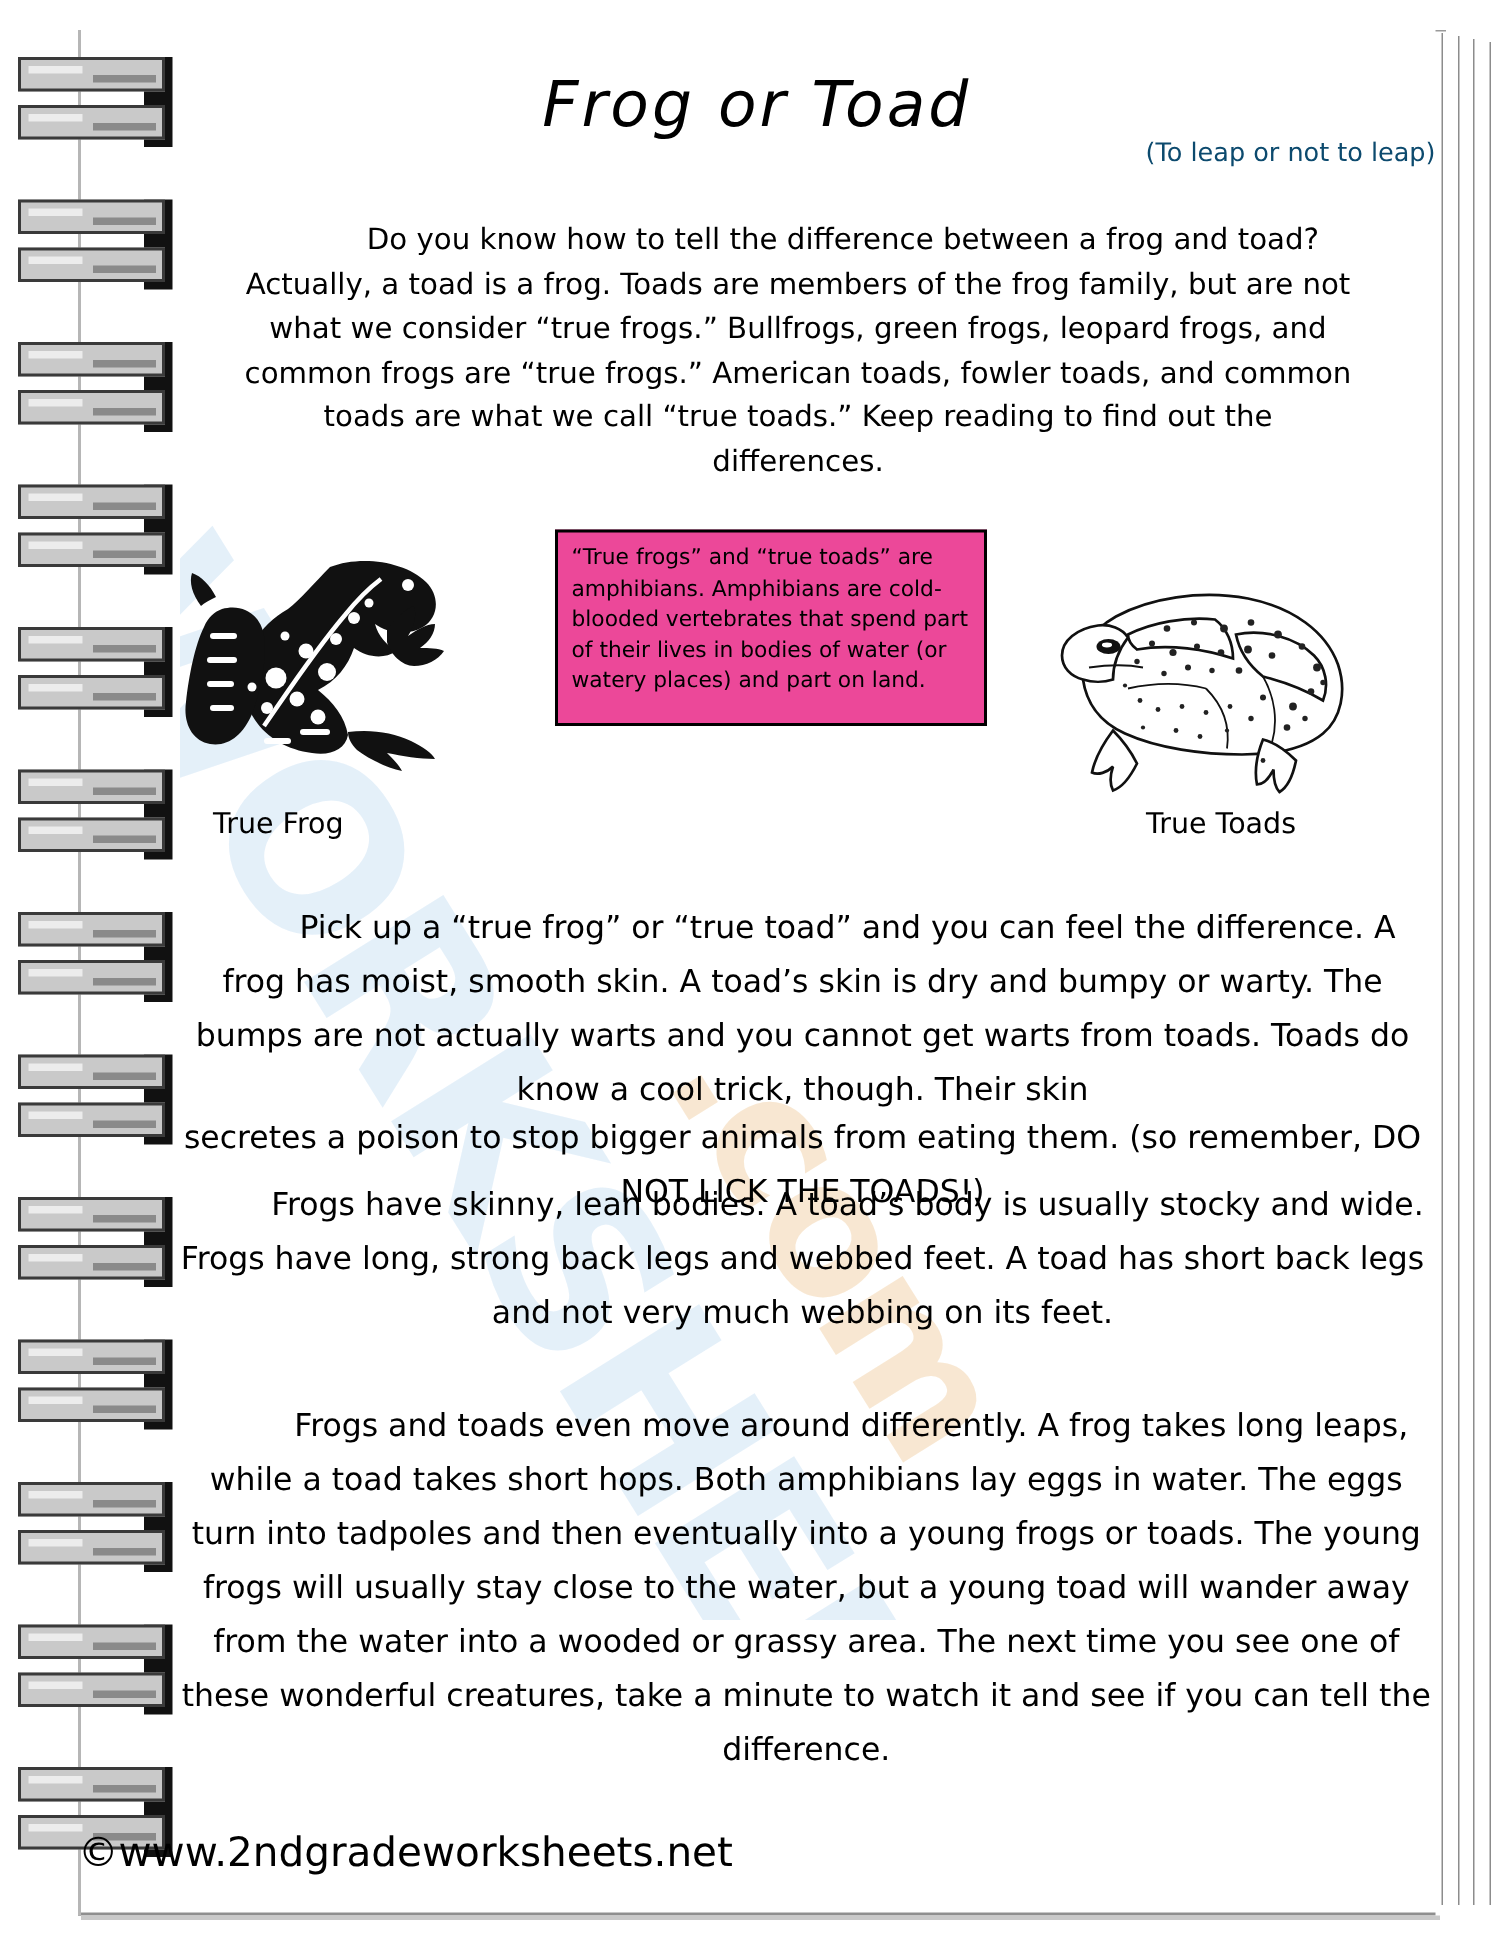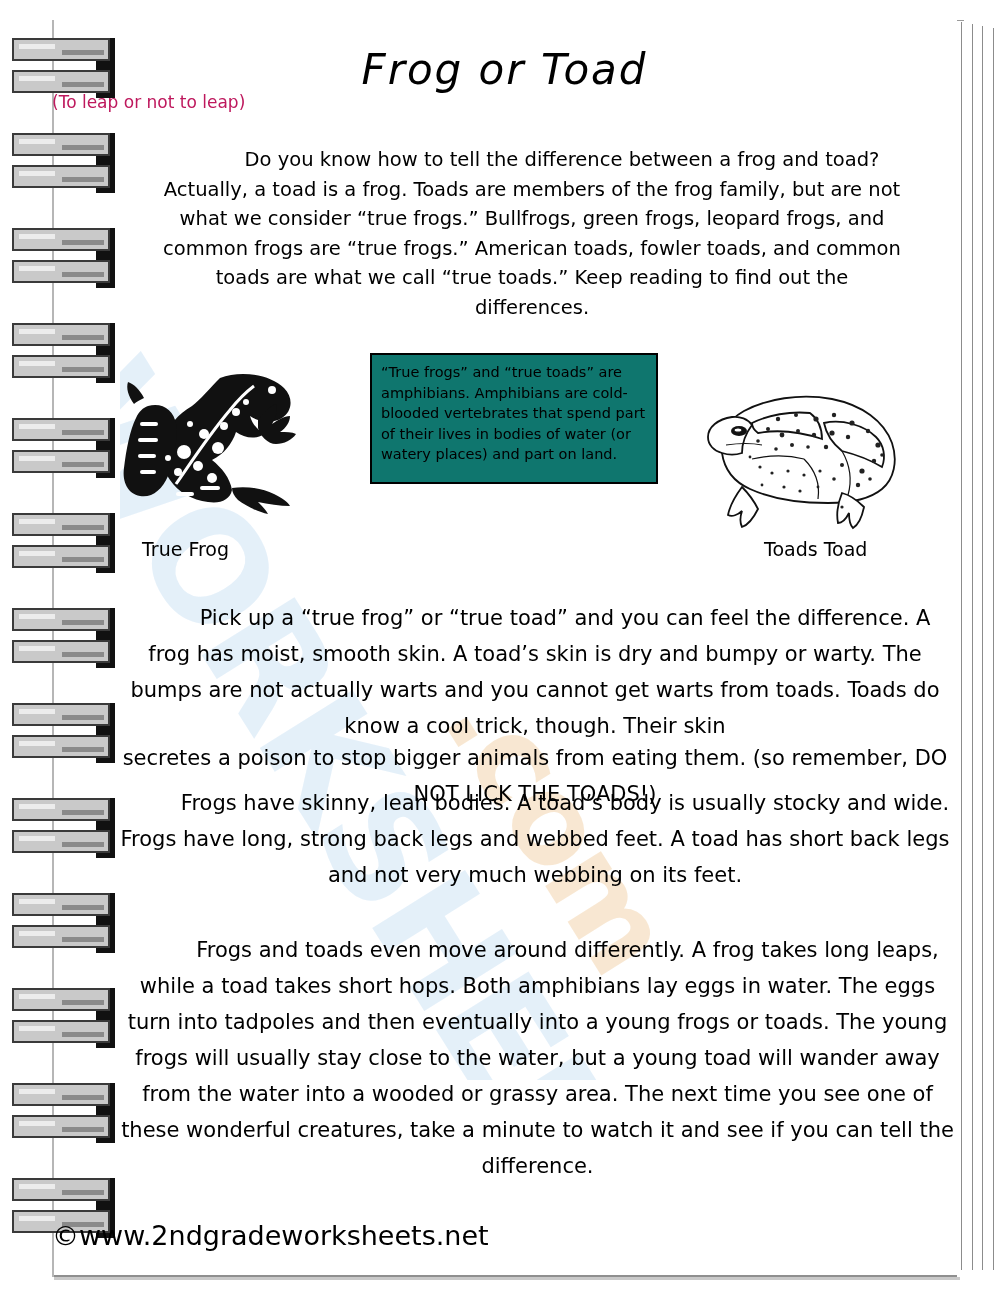--- a/index.html
+++ b/index.html
@@ -170,24 +170,24 @@
     font-size: 42px;
     letter-spacing: 2px;
     color: #000;
     font-style: italic;
   }
   .subtitle {
     position: absolute;
     left: 0;
     top: 72px;
     width: 905px;
-    text-align: left;
+    text-align: right;
     font-family: "DejaVu Sans", sans-serif;
     font-size: 17px;
-    color: #be185d;
+    color: #0c4a6e;
   }
 
   .para {
     position: absolute;
     font-family: "DejaVu Sans", sans-serif;
     color: #000;
     text-align: center;
   }
   .p1 {
     left: 110px;
@@ -200,21 +200,21 @@
 
   
   .info-box {
     position: absolute;
     left: 318px;
     top: 333px;
     width: 288px;
     height: 131px;
     border: 2px solid #000;
     box-sizing: border-box;
-    background: #0f766e;
+    background: #ec4899;
     padding: 7px 9px 4px 9px;
   }
   .info-box .txt {
     font-family: "DejaVu Sans", sans-serif;
     font-size: 14.5px;
     line-height: 20.5px;
     color: #000;
   }
 
   
@@ -533,21 +533,21 @@
           <circle cx="108" cy="116" r="1.6"></circle>
         <circle cx="126" cy="112" r="1.4"></circle>
           <circle cx="150" cy="132" r="1.6"></circle>
         <circle cx="70" cy="110" r="1.4"></circle>
           <circle cx="190" cy="80" r="1.8"></circle>
       </g>
     </svg>
   </div>
 
   <div class="caption cap-frog">True Frog</div>
-  <div class="caption cap-toad">Toads Toad</div>
+  <div class="caption cap-toad">True Toads</div>
 
   <div class="para p2">Pick up a “true frog” or “true toad” and you can feel the difference.  A frog has moist, smooth skin.  A toad’s skin is dry and bumpy or warty.   The bumps are not actually warts and you cannot get warts from toads.  Toads do know a cool trick, though.  Their skin</div>
   <div class="para p3">Frogs have skinny, lean bodies.  A toad’s body is usually stocky and wide.  Frogs have long, strong back legs and webbed feet.  A toad has short back legs and not very much webbing on its feet.</div>
   <div class="para p2b">secretes a poison to stop bigger animals from eating them. (so  remember, DO NOT LICK THE TOADS!)</div>
   <div class="para p4">Frogs and toads even move around differently.  A frog takes long leaps, while a toad takes short hops.  Both amphibians lay eggs in water.  The eggs turn into tadpoles and then eventually into a young frogs or toads.  The young frogs will usually stay close to the water, but a young toad will wander away from the water into a wooded or grassy area.  The next time you see one of these wonderful creatures, take a minute to watch it and see if you can tell the difference.</div>
 
   <div class="footer">©www.2ndgradeworksheets.net</div>
 </div>
 
 </body></html>

